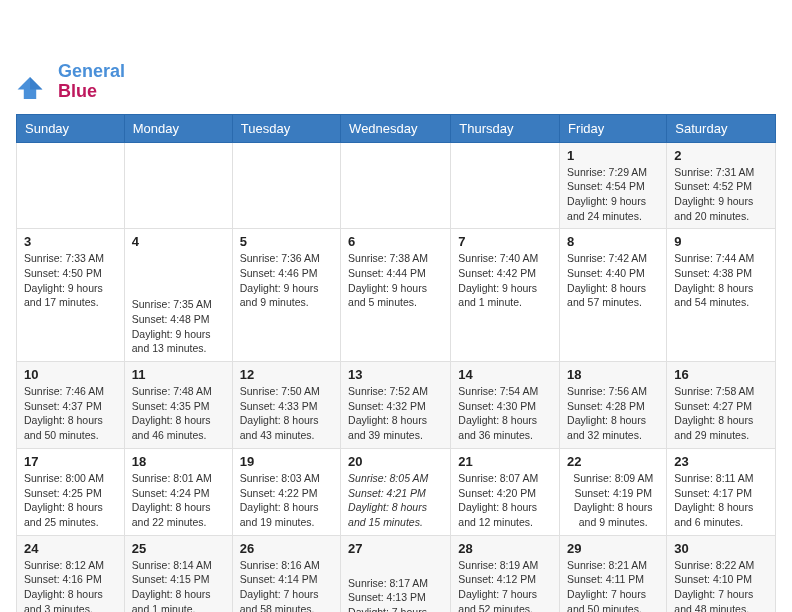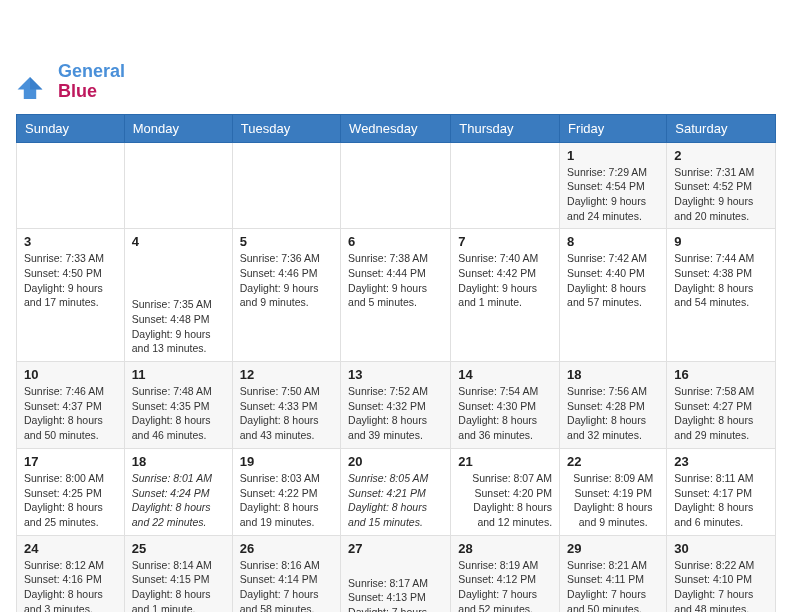--- a/index.html
+++ b/index.html
@@ -239,39 +239,39 @@
       </tr>
       <tr>
         <td>
           <span class="day-num">17</span>
           <div class="day-info" style="white-space: pre-line;">Sunrise: 8:00 AM
 Sunset: 4:25 PM
 Daylight: 8 hours and 25 minutes.</div>
         </td>
         <td>
           <span class="day-num">18</span>
-          <div class="day-info" style="white-space: pre-line; font-style: italic;">Sunrise: 8:01 AM
+          <div class="day-info" style="white-space: pre-line;">Sunrise: 8:01 AM
 Sunset: 4:24 PM
 Daylight: 8 hours and 22 minutes.</div>
         </td>
         <td>
           <span class="day-num">19</span>
           <div class="day-info" style="white-space: pre-line;">Sunrise: 8:03 AM
 Sunset: 4:22 PM
 Daylight: 8 hours and 19 minutes.</div>
         </td>
         <td>
           <span class="day-num">20</span>
           <div class="day-info" style="white-space: pre-line; font-style: italic;">Sunrise: 8:05 AM
 Sunset: 4:21 PM
 Daylight: 8 hours and 15 minutes.</div>
         </td>
         <td>
           <span class="day-num">21</span>
-          <div class="day-info" style="white-space: pre-line; text-align: right;">Sunrise: 8:07 AM
+          <div class="day-info" style="white-space: pre-line;">Sunrise: 8:07 AM
 Sunset: 4:20 PM
 Daylight: 8 hours and 12 minutes.</div>
         </td>
         <td>
           <span class="day-num">22</span>
           <div class="day-info" style="white-space: pre-line; text-align: center;">Sunrise: 8:09 AM
 Sunset: 4:19 PM
 Daylight: 8 hours and 9 minutes.</div>
         </td>
         <td>

